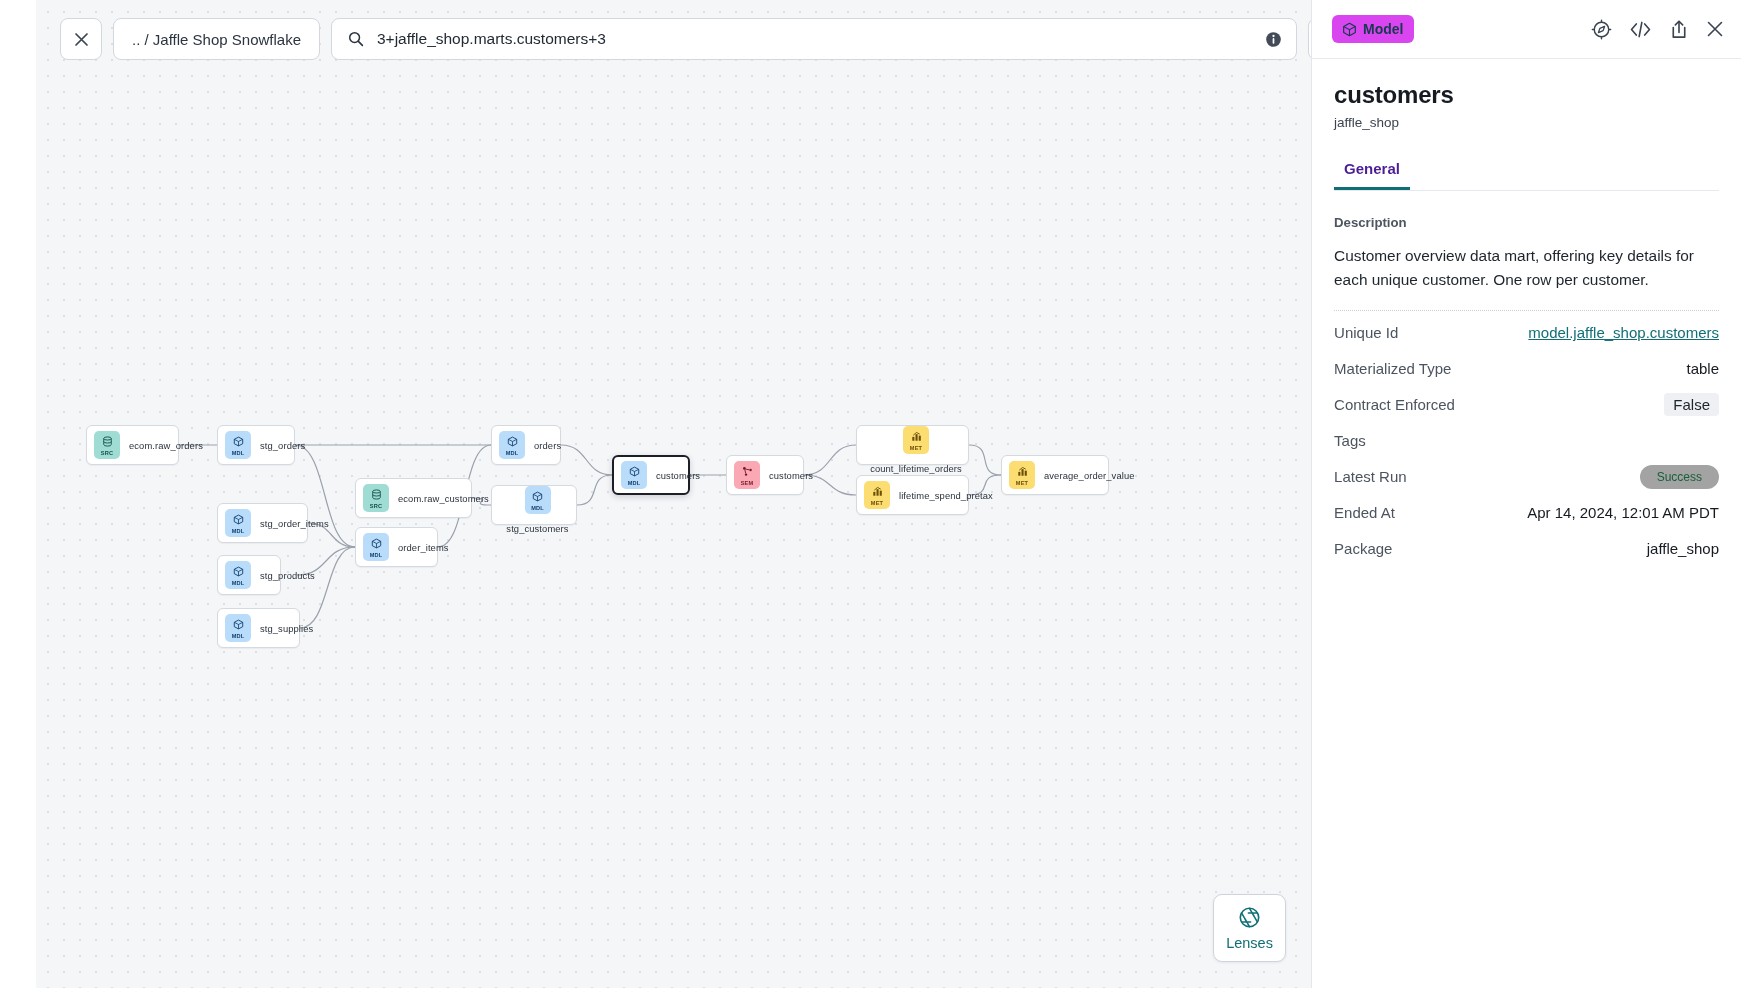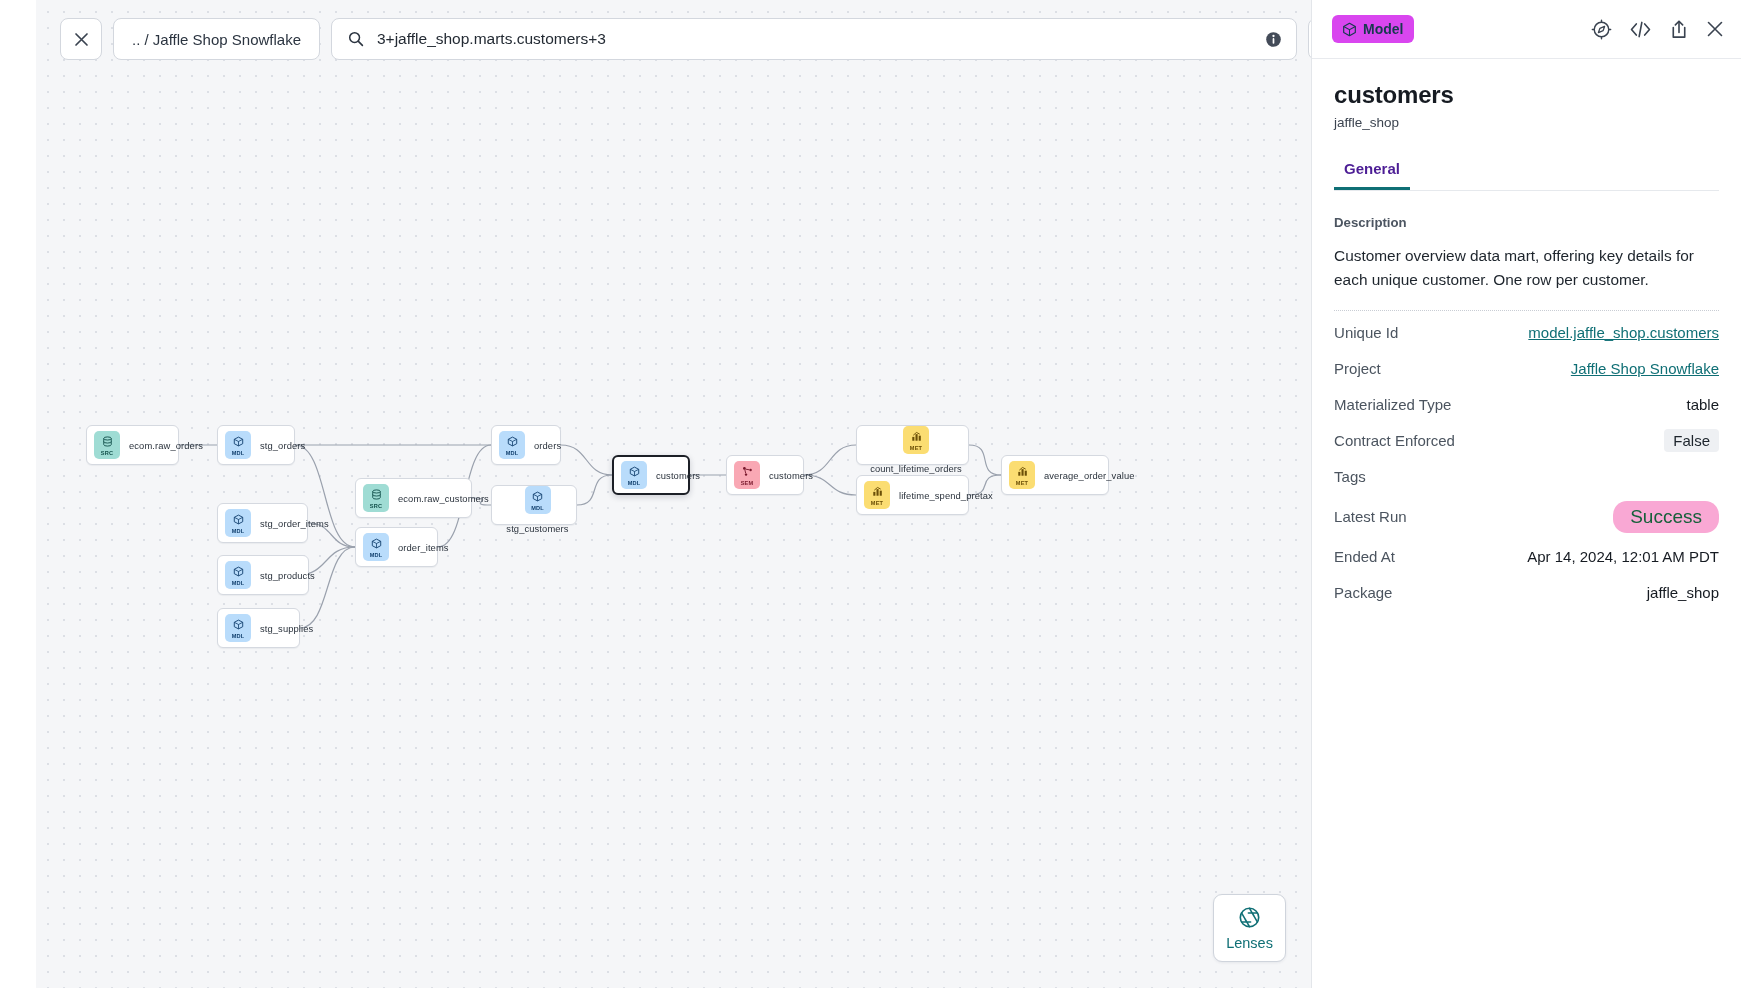--- a/index.html
+++ b/index.html
@@ -87,21 +87,21 @@
   #desc-label { font-size: 13.2px; font-weight: 600; color: #4c5561; }
   #desc-text { font-size: 15.4px; color: #1d242c; line-height: 1.55; margin-top: 14px; }
   #desc-sep { border-top: 1px dotted #c9cdd4; margin: 18px 0 4px 0; }
 
   .prop-row { display: flex; align-items: center; min-height: 36px; padding: 6px 0; }
   .prop-key { font-size: 15px; color: #4b545f; }
   .prop-val { margin-left: auto; font-size: 15px; color: #161b22; display: flex; align-items: center; gap: 9px; }
   .prop-val.link { color: #0f6f75; text-decoration: underline; cursor: pointer; }
   .prop-val.teal { color: #0f6f75; }
   .chip-gray { background: #eef0f3; border-radius: 4px; padding: 3px 9px; font-size: 15px; color: #1d242c; }
-  .chip-green { background: #f9a8d4; color: #16603a; border-radius: 14px; padding: 5px 17px; font-size: 19px; text-align: center; }
+  .chip-green { background: #a3a3a3; color: #16603a; border-radius: 14px; padding: 5px 17px; font-size: 12px; text-align: center; }
 </style>
 </head>
 <body>
 
 <div id="app">
 
   <div id="canvas-pane">
 
     <div id="toolbar">
       <div class="tb-btn" id="close-btn">
@@ -186,21 +186,21 @@
           <div class="node" style="left: 181px; top: 503px; width: 91px;">
             <span class="badge b-mdl">
               <span class="bglyph"><svg width="11" height="11" viewBox="0 0 12 12">
                   <path d="M6 1.2 L10.6 3.6 L10.6 8.4 L6 10.8 L1.4 8.4 L1.4 3.6 Z" fill="none" stroke="currentColor" stroke-width="1"></path>
                   <path d="M1.4 3.6 L6 6 L10.6 3.6 M6 6 L6 10.8" fill="none" stroke="currentColor" stroke-width=".9"></path>
                 </svg></span>
               <span class="blabel">MDL</span>
             </span>
             <span class="node-label">stg_order_items</span>
           </div>
-          <div class="node" style="left: 181px; top: 555px; width: 92px;">
+          <div class="node" style="left: 181px; top: 555px; width: 64px;">
             <span class="badge b-mdl">
               <span class="bglyph"><svg width="11" height="11" viewBox="0 0 12 12">
                   <path d="M6 1.2 L10.6 3.6 L10.6 8.4 L6 10.8 L1.4 8.4 L1.4 3.6 Z" fill="none" stroke="currentColor" stroke-width="1"></path>
                   <path d="M1.4 3.6 L6 6 L10.6 3.6 M6 6 L6 10.8" fill="none" stroke="currentColor" stroke-width=".9"></path>
                 </svg></span>
               <span class="blabel">MDL</span>
             </span>
             <span class="node-label">stg_products</span>
           </div>
           <div class="node" style="left: 181px; top: 608px; width: 83px;">
@@ -369,26 +369,20 @@
       <div id="desc-text">Customer overview data mart, offering key details for each unique customer. One row per customer.</div>
       <div id="desc-sep"></div>
       <div id="props">
           <div class="prop-row">
             <div class="prop-key">Unique Id</div>
             <div class="prop-val link">
               <span>model.jaffle_shop.customers</span>
             </div>
           </div>
           <div class="prop-row">
-            <div class="prop-key">Project</div>
-            <div class="prop-val link">
-              <span>Jaffle Shop Snowflake</span>
-            </div>
-          </div>
-          <div class="prop-row">
             <div class="prop-key">Materialized Type</div>
             <div class="prop-val">
               <span>table</span>
             </div>
           </div>
           <div class="prop-row">
             <div class="prop-key">Contract Enforced</div>
             <div class="prop-val">
               <span class="chip-gray">False</span>
             </div>

